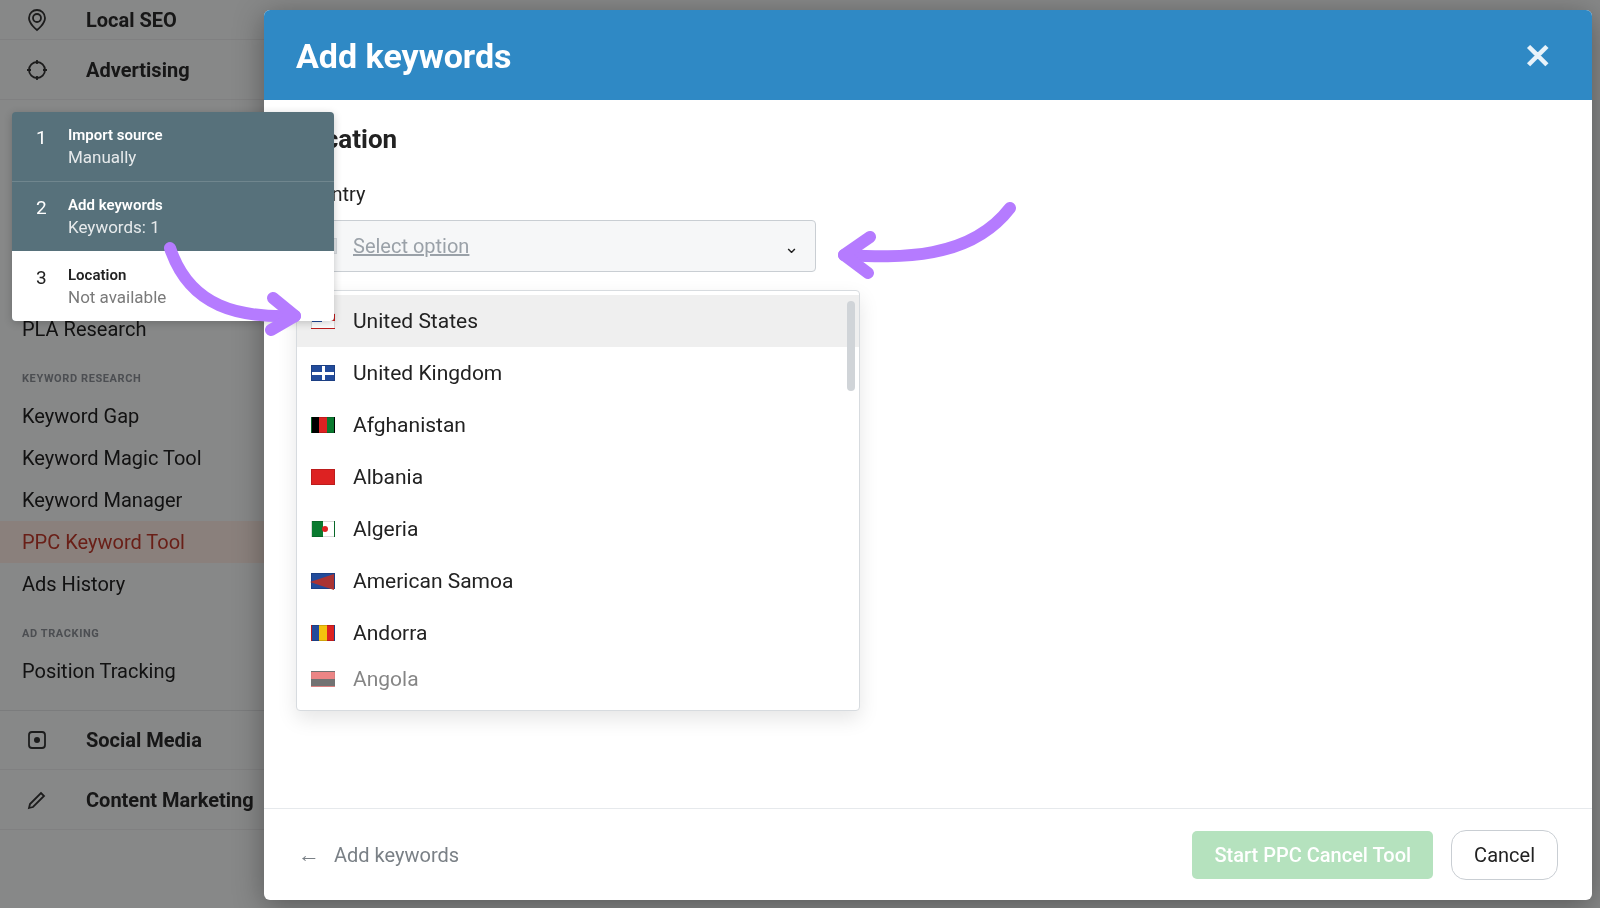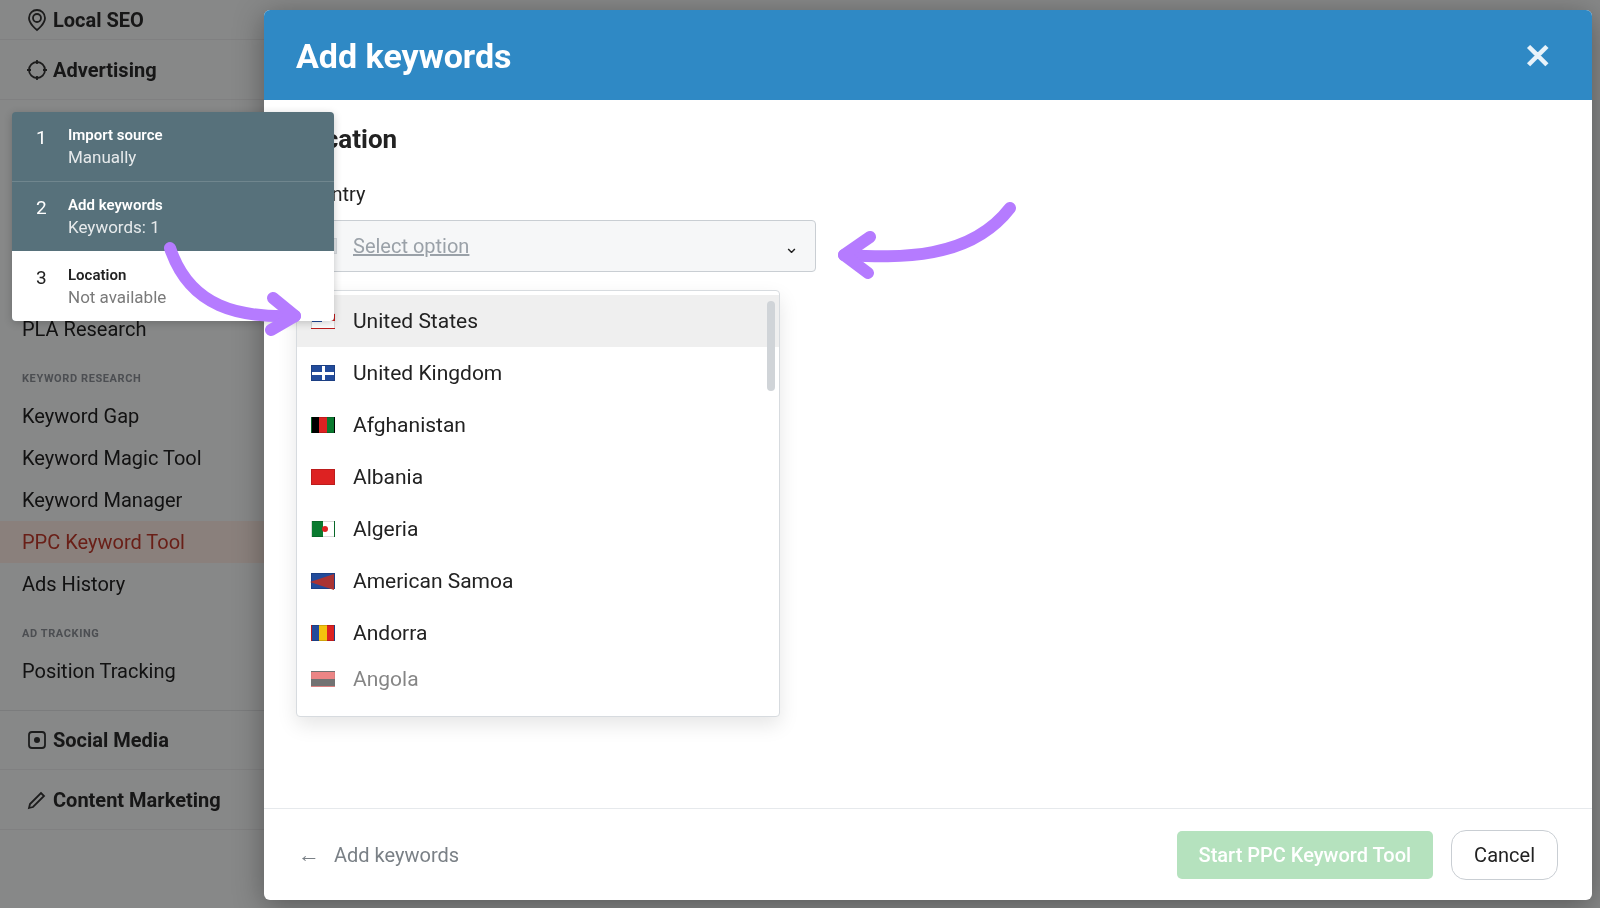--- a/index.html
+++ b/index.html
@@ -4,21 +4,21 @@
 <style>
   * { box-sizing: border-box; margin: 0; padding: 0; }
   html, body { width: 1600px; height: 908px; font-family: -apple-system, BlinkMacSystemFont, "Segoe UI", Roboto, Arial, sans-serif; background: #fff; overflow: hidden; }
 
   
   .bg { position: absolute; inset: 0; background: #f6f7f8; }
   .bg-dim { position: absolute; inset: 0; background: rgba(0,0,0,0.45); z-index: 5; }
 
   .sidebar { position: absolute; left: 0; top: 0; width: 334px; height: 100%; background: #f6f7f8; }
 
-  .side-item { display: flex; align-items: center; gap: 3px; padding: 0 24px; height: 60px; font-size: 20px; color: #2a2a2a; border-bottom: 1px solid rgba(0,0,0,0.05); }
+  .side-item { display: flex; align-items: center; gap: 36px; padding: 0 24px; height: 60px; font-size: 20px; color: #2a2a2a; border-bottom: 1px solid rgba(0,0,0,0.05); }
   .side-item.bold { font-weight: 700; }
   .side-item .chev { margin-left: auto; font-size: 20px; color: #333; }
   .side-icon { width: 26px; height: 26px; flex: 0 0 26px; display:flex; align-items:center; justify-content:center; }
 
   .side-sub { padding: 9px 24px 9px 22px; font-size: 20px; color: #222; }
   .side-sub.active { background: #fbe9e2; color: #c0392b; font-weight: 400; }
   .side-heading { padding: 22px 24px 10px 22px; font-size: 11px; letter-spacing: .6px; color: #8a8f95; text-transform: uppercase; font-weight: bold; }
 
   
   .steps-panel { position: absolute; z-index: 20; left: 12px; top: 112px; width: 322px; background: #57717b; border-radius: 4px; overflow: hidden; box-shadow: 0 2px 8px rgba(0,0,0,.2); }
@@ -39,21 +39,21 @@
 
   .modal-body { flex: 1; padding: 24px 32px; position: relative; }
   .section-title { font-size: 26px; font-weight: 700; color: #222; margin-bottom: 28px; }
   .field-label { font-size: 20px; color: #222; margin-bottom: 14px; }
 
   .select-box { width: 520px; height: 52px; border: 1px solid #c9ced3; border-radius: 4px; background: #f6f7f8; display: flex; align-items: center; padding: 0 16px; gap: 16px; }
   .select-flag-placeholder { width: 24px; height: 16px; background: #e0e3e6; border:1px solid #d2d6da; }
   .select-text { color: #9aa1a8; font-size: 20px; flex: 1; text-decoration: underline; }
   .select-chevron { font-size: 18px; color: #222; }
 
-  .dropdown { position: absolute; left: 32px; top: 190px; width: 484px; background: #fff; border: 1px solid #d7dbdf; border-radius: 4px; box-shadow: 0 8px 20px rgba(0,0,0,.1); padding-top: 4px; padding-bottom: 19px; }
+  .dropdown { position: absolute; left: 32px; top: 190px; width: 564px; background: #fff; border: 1px solid #d7dbdf; border-radius: 4px; box-shadow: 0 8px 20px rgba(0,0,0,.1); padding-top: 4px; padding-bottom: 13px; }
   .dd-scroll { position: absolute; right: 4px; top: 10px; width: 8px; height: 90px; background: #d0d4d8; border-radius: 4px; }
   .dd-item { display: flex; align-items: center; gap: 18px; padding: 14px 18px 14px 14px; font-size: 21px; color: #222; cursor: pointer; }
   .dd-item.hover { background: #efefef; }
   .dd-item:last-child { opacity: .55; padding-bottom: 6px; padding-top: 8px;}
   .flag { width: 24px; height: 16px; flex: 0 0 24px; border: 1px solid rgba(0,0,0,.15); background: #ddd; display:flex; }
 
   .modal-footer { height: 92px; border-top: 1px solid #e6e9ec; display: flex; align-items: center; padding: 0 34px; gap: 18px; }
   .back-link { display: flex; align-items: center; gap: 14px; color: #7a8086; font-size: 20px; }
   .spacer { flex: 1; }
   .btn-primary { background: #b5e2be; color: #fff; font-size: 20px; font-weight: 500; padding: 12px 22px; border-radius: 5px; }
@@ -201,21 +201,21 @@
         </div>
     </div>
   </div>
 
   <div class="modal-footer">
     <div class="back-link">
       <span style="font-size:22px;">←</span>
       <span>Add keywords</span>
     </div>
     <div class="spacer"></div>
-    <div class="btn-primary">Start PPC Keyword Tool</div>
+    <div class="btn-primary">Start PPC Cancel Tool</div>
     <div class="btn-secondary">Cancel</div>
   </div>
 </div>
 
 <div class="steps-panel">
   <div class="step">
     <div class="step-num">1</div>
     <div class="step-body">
       <div class="step-title">Import source</div>
       <div class="step-sub">Manually</div>

